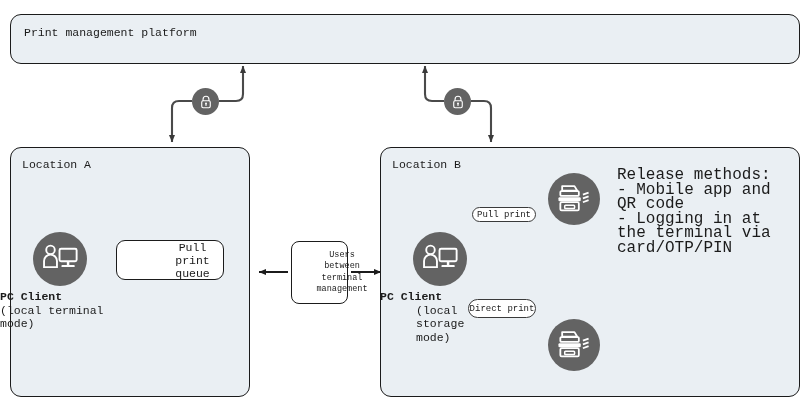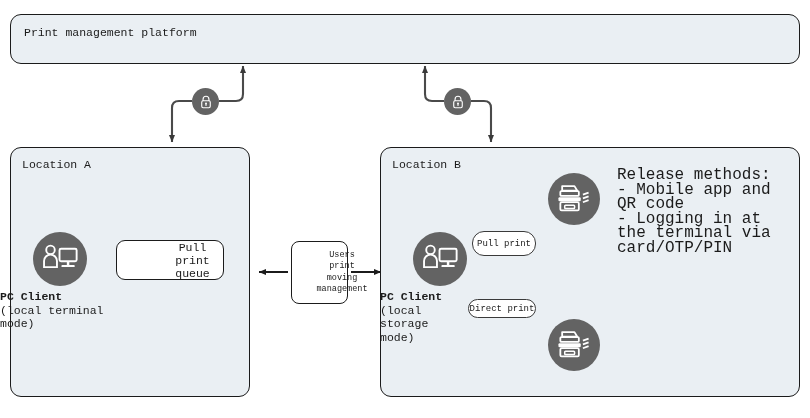--- a/index.html
+++ b/index.html
@@ -80,21 +80,21 @@
     border: 1.3px solid #3a3a3a;
     border-radius: 12px;
     box-sizing: border-box;
     display: flex;
     align-items: center;
     justify-content: center;
     font-size: 9px;
     color: #1b1b1b;
     white-space: nowrap;
   }
-  .pill-pull { left: 472px; top: 207px; width: 64px; height: 25px; margin-top: 24px; }
+  .pill-pull { left: 472px; top: 207px; width: 64px; height: 15px; }
   .pill-direct { left: 468px; top: 299px; width: 68px; height: 19px; text-align: right; }
 
   
   .circle-icon {
     position: absolute;
     border-radius: 50%;
     background: #636363;
     display: flex;
     align-items: center;
     justify-content: center;
@@ -208,38 +208,38 @@
     <div class="bold">PC Client</div>
     <div style="white-space:pre-line;">(local terminal
 mode)</div>
   </div>
 
   <div class="white-node pull-queue-box">Pull print queue</div>
 
   <div class="white-node users-box">
     <div>
       <span>Users</span>
-      <span>print</span>
-      <span>moving</span>
+      <span>between</span>
+      <span>terminal</span>
       <span>management</span>
     </div>
   </div>
 
   <div class="circle-icon client-circle client-b">
     <svg width="38" height="34" viewBox="0 0 40 34">
       <circle cx="10" cy="7.4" r="4.5" fill="none" stroke="#ffffff" stroke-width="2"></circle>
       <path d="M3.2 25.5 V19.2 a6.8 6.8 0 0 1 13.6 0 v6.3 z" fill="none" stroke="#ffffff" stroke-width="2"></path>
       <rect x="19.5" y="6.2" width="18" height="13.2" rx="1.6" fill="none" stroke="#ffffff" stroke-width="2"></rect>
       <rect x="27.2" y="19.4" width="2.6" height="4" fill="#ffffff"></rect>
       <rect x="21.5" y="23.2" width="14" height="2.3" rx="1" fill="#ffffff"></rect>
     </svg>
   </div>
   <div class="caption caption-b">
     <div class="bold">PC Client</div>
-    <div style="white-space:pre-line;">(local
+    <div style="white-space:pre-line;padding-left:36px;">(local
 storage
 mode)</div>
   </div>
 
   <div class="pill pill-pull">Pull print</div>
   <div class="pill pill-direct">Direct print</div>
 
   <div class="circle-icon printer-circle printer-top">
     <svg width="36" height="34" viewBox="0 0 38 34">
       <path d="M6.5 8.2 L6.5 3.4 L19.5 3.4 L22.5 8.2 Z" fill="none" stroke="#ffffff" stroke-width="1.9" stroke-linejoin="round"></path>

